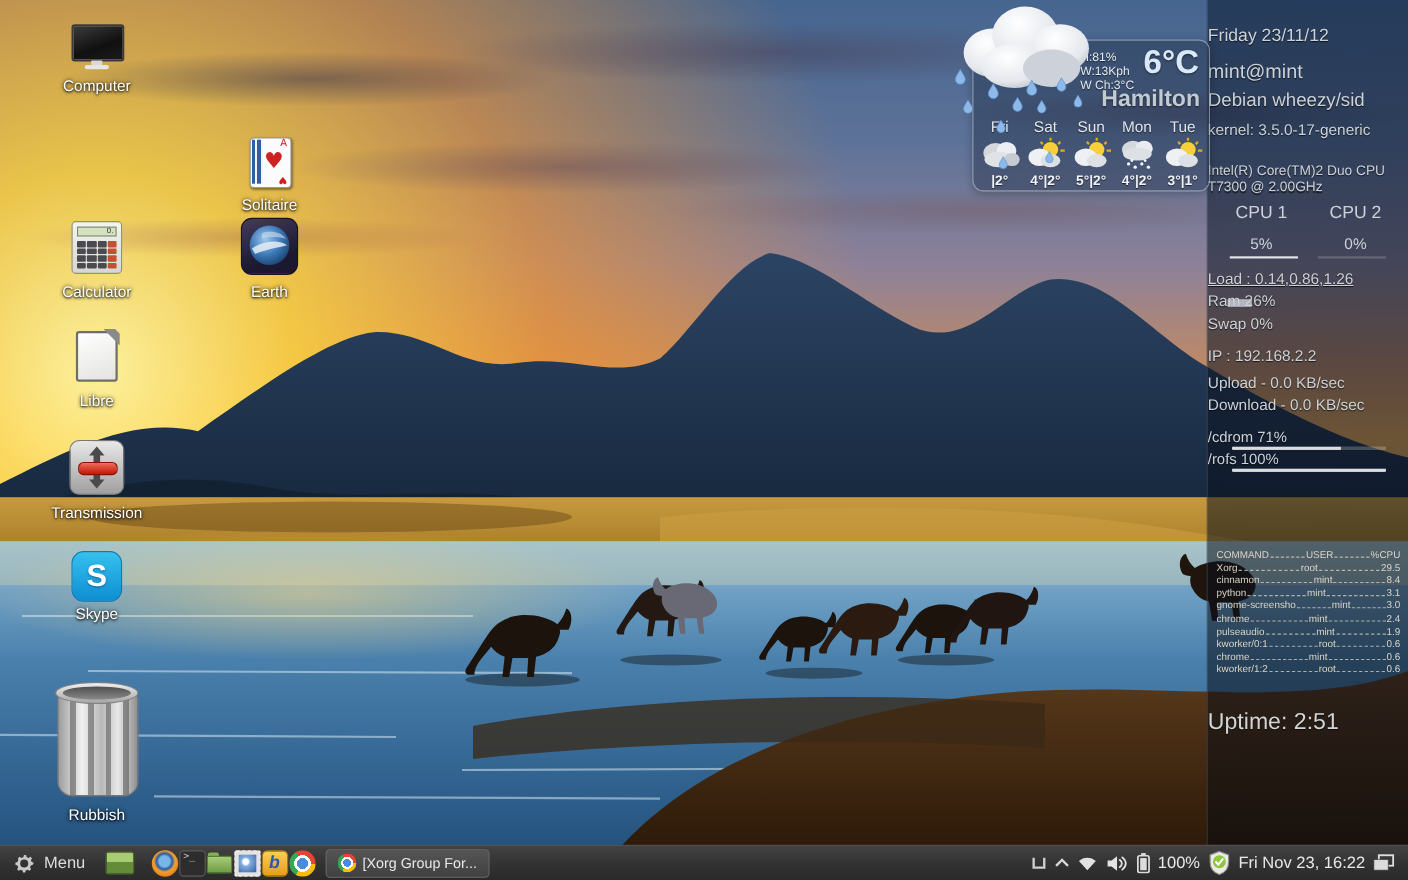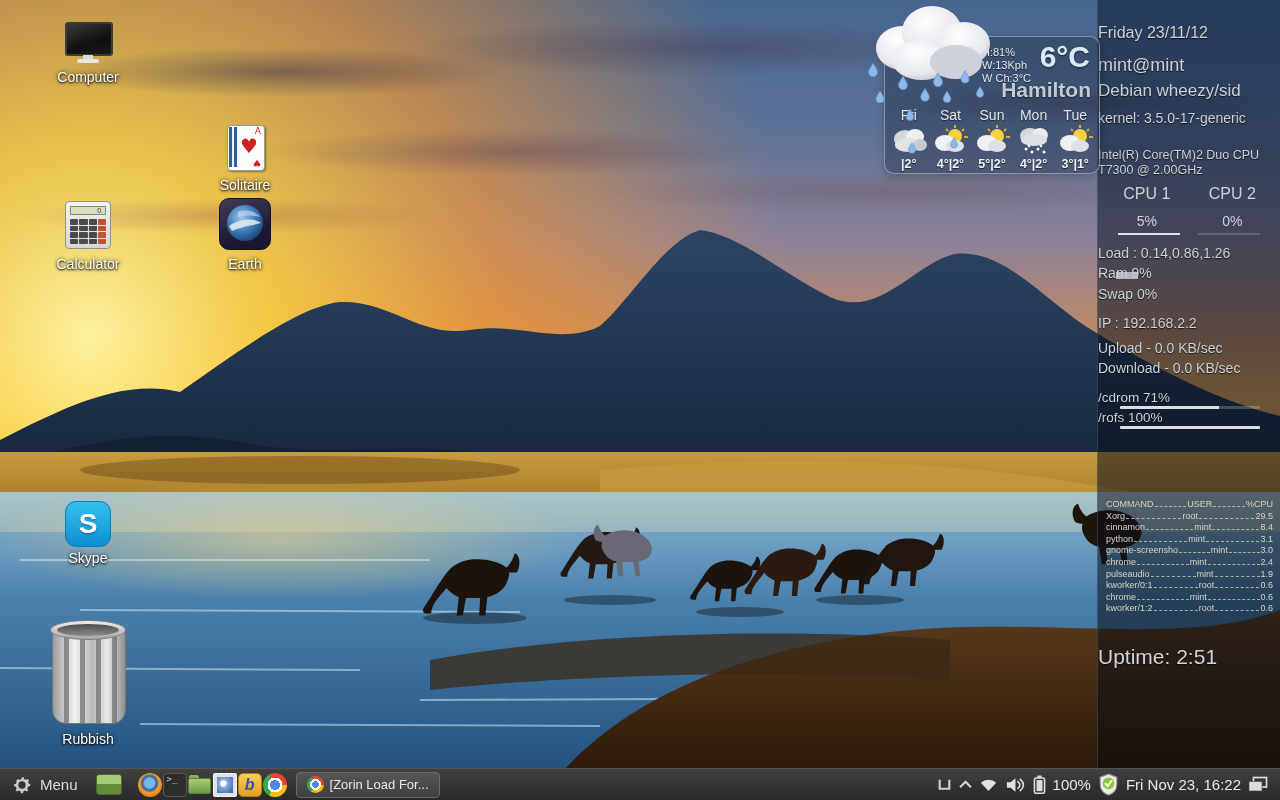--- a/index.html
+++ b/index.html
@@ -261,20 +261,35 @@
           <span></span>
           <span></span>
           <span></span>
           <span></span>
           <span></span>
           <span></span>
         </span>
     </span>
     <div class="dlabel">Calculator</div>
   </div>
+  <div class="dicon" style="left:30px;top:300px;">
+    <span class="art i-libre"><span class="pg"></span><span class="fold"></span></span>
+    <div class="dlabel">Libre</div>
+  </div>
+  <div class="dicon" style="left:30px;top:400px;">
+    <span class="art i-trans">
+      <span class="arrow">
+          <span class="up"></span>
+          <span class="shaft"></span>
+          <span class="dn"></span>
+        </span>
+      <span class="pill"></span>
+    </span>
+    <div class="dlabel">Transmission</div>
+  </div>
   <div class="dicon" style="left:30px;top:501px;">
     <span class="art i-skype">S</span>
     <div class="dlabel">Skype</div>
   </div>
   <div class="dicon" style="left:30px;top:618px;">
     <span class="art i-trash"><span class="body"></span><span class="rim"></span><span class="hole"></span></span>
     <div class="dlabel">Rubbish</div>
   </div>
 
   <div class="dicon" style="left:187px;top:124px;">
@@ -434,22 +449,22 @@
     <div class="ck-row" style="top:185px;font-size:16px;">
       <div>CPU 1</div>
       <div>CPU 2</div>
     </div>
     <div class="ck-row" style="top:213px;font-size:14px;">
       <div>5%</div>
       <div>0%</div>
     </div>
     <div style="position:absolute;top:233px;left:20px;width:62px;height:2px;background:#e2e5e8;"></div>
     <div style="position:absolute;top:233px;left:100px;width:62px;height:2px;background:rgba(255,255,255,.18);"></div>
-    <div class="ck" style="top:245px;font-size:14px;">Load : 0.14,0.86,1.26</div>
-    <div class="ck" style="top:265px;font-size:14px;">Ram 9%</div>
+    <div class="ck" style="top:245px;font-size:14px;text-decoration:underline;">Load : 0.14,0.86,1.26</div>
+    <div class="ck" style="top:265px;font-size:14px;">Ram 26%</div>
     <div style="position:absolute;top:272px;left:18px;width:22px;height:7px;background:rgba(205,210,216,.8);"></div>
     <div class="ck" style="top:286px;font-size:14px;">Swap 0%</div>
     <div class="ck" style="top:315px;font-size:14px;">IP : 192.168.2.2</div>
     <div class="ck" style="top:340px;font-size:14px;">Upload - 0.0 KB/sec</div>
     <div class="ck" style="top:360px;font-size:14px;">Download - 0.0 KB/sec</div>
     <div class="ck" style="top:390px;font-size:13.5px;">/cdrom 71%</div>
     <div class="bar" style="position:absolute;top:406px;left:22px;width:140px;">
         <i style="width:71%;"></i>
       </div>
     <div class="ck" style="top:410px;font-size:13.5px;">/rofs 100%</div>
@@ -548,21 +563,21 @@
           <span class="tab"></span>
           <span class="bd"></span>
         </span>
       <span class="lnch stamp">
           <span class="inner"></span>
         </span>
       <span class="lnch bapp">b</span>
       <span class="lnch chromeic"></span>
       <span class="winbtn">
         <span class="chromeic mini"></span>
-        <span>[Zorin Load For...</span>
+        <span>[Xorg Group For...</span>
       </span>
     </div>
     <div class="tb-right">
       <span class="trayic">
         <svg width="15" height="13" viewBox="0 0 14 12">
             <path d="M2.5 1.5v8.5h9V1.5" fill="none" stroke="#d0d0d0" stroke-width="2"></path>
           </svg>
       </span>
       <span class="trayic">
         <svg width="13" height="9" viewBox="0 0 12 8">

